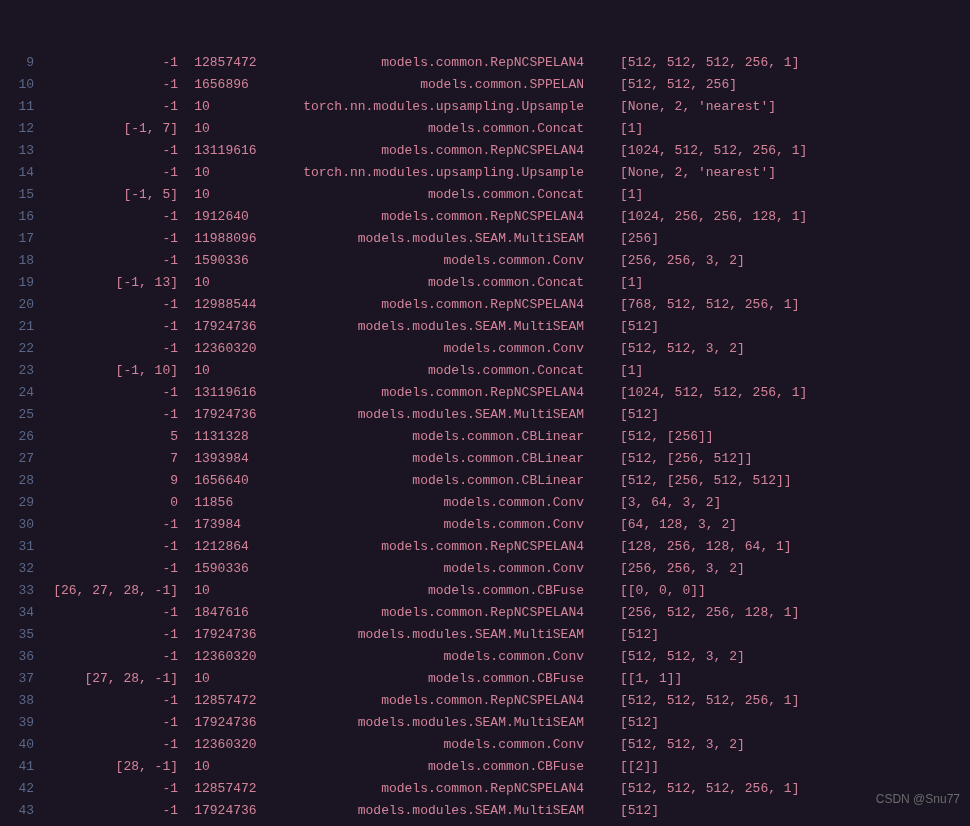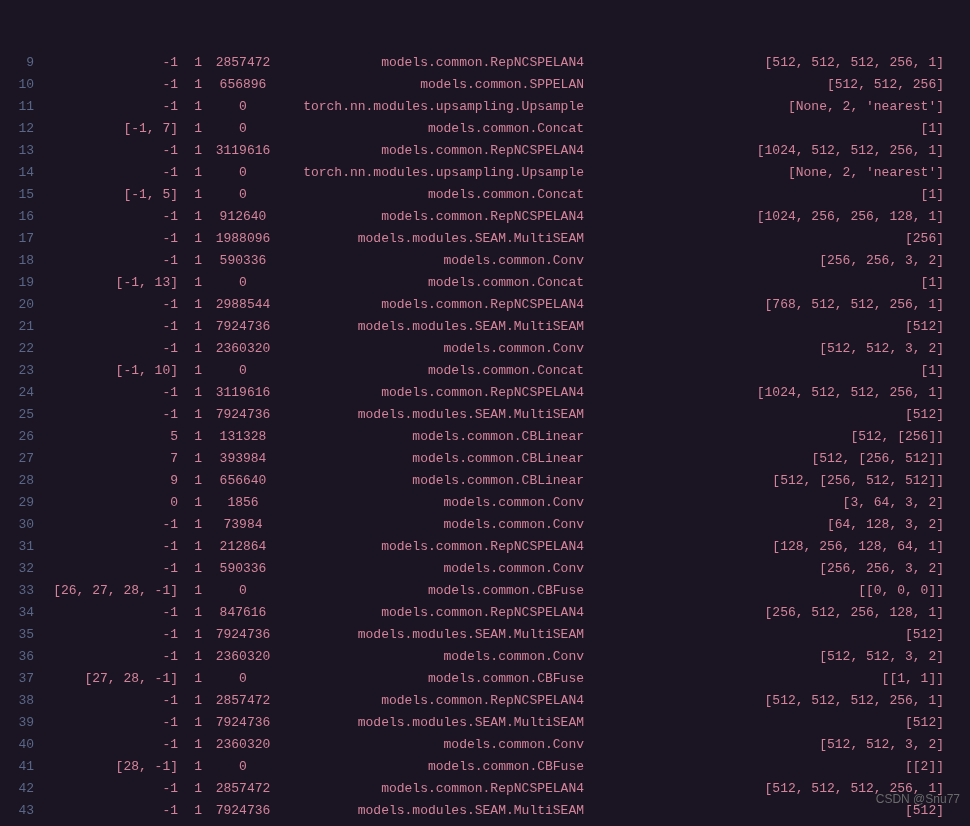--- a/index.html
+++ b/index.html
@@ -38,32 +38,32 @@
       text-align: right;
       flex-shrink: 0;
     }
     .col-n {
       width: 24px;
       text-align: right;
       flex-shrink: 0;
     }
     .col-params {
       width: 82px;
-      text-align: center;
+      text-align: left;
       flex-shrink: 0;
     }
     .col-module {
       width: 300px;
       text-align: right;
       padding-left: 16px;
       flex-shrink: 0;
     }
     .col-args {
       width: 360px;
-      text-align: right;
+      text-align: left;
       padding-left: 36px;
       flex-shrink: 0;
     }
     .watermark {
       position: absolute;
       right: 10px;
       bottom: 20px;
       color: #6a6a6a;
       font-size: 12px;
       font-family: Arial, sans-serif;

